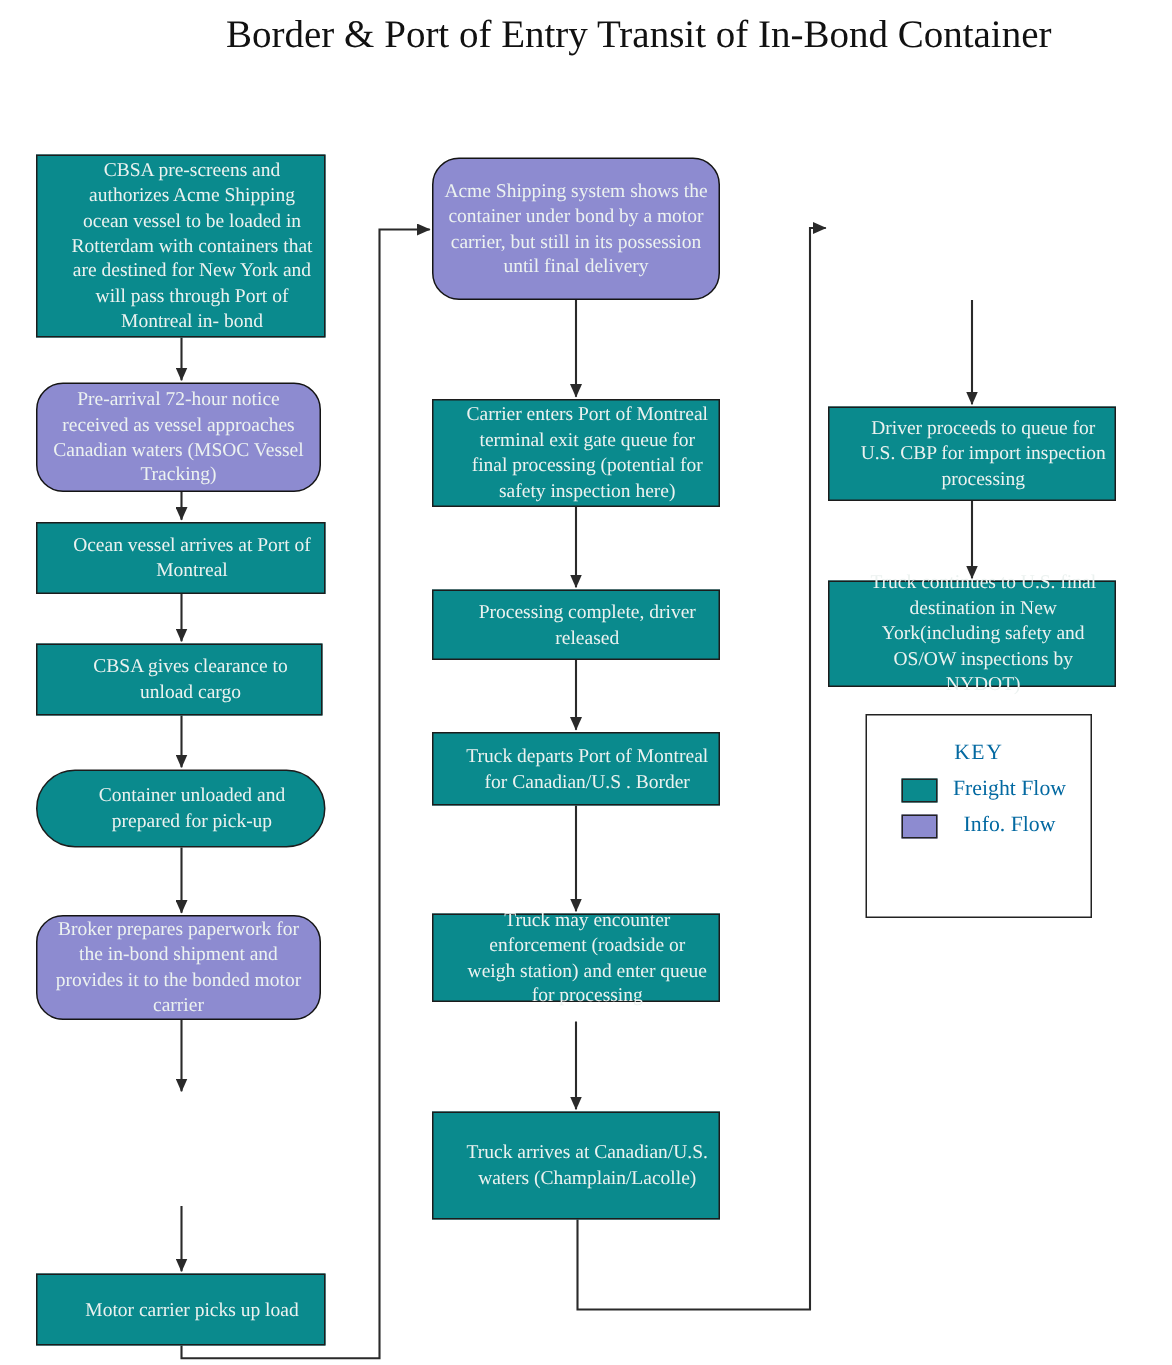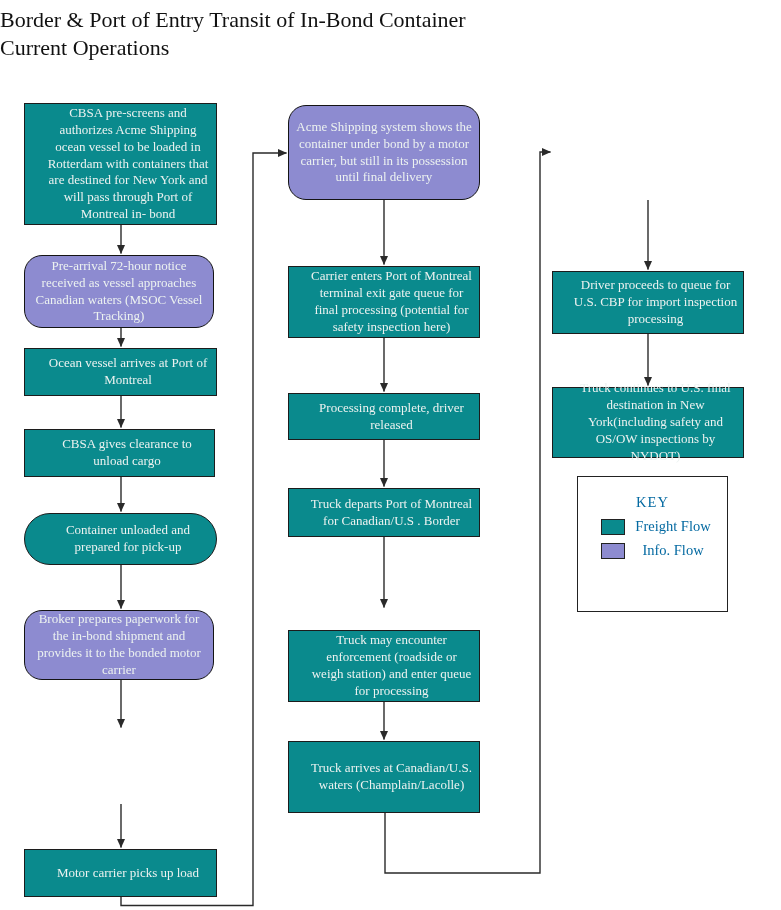--- a/index.html
+++ b/index.html
@@ -1,22 +1,22 @@
 <!DOCTYPE html>
 <html style="--freight-flow: #0a8a8d; --info-flow: #8d8bd0; --box-text: #ecf2f0; --connector: #2a2a2a;"><head>
 <meta charset="utf-8">
 <style>
   html,body{margin:0;padding:0;background:#ffffff;}
   .canvas{
     position:relative;width:781px;height:910px;background:#ffffff;
     font-family:"Liberation Serif", serif;overflow:hidden;
   }
   .title{
-    position:absolute;top:6px;left:0;width:701px;text-align:left;
-    color:#111;font-size:22px;line-height:1.28;
+    position:absolute;top:6px;left:0;width:701px;text-align:right;
+    color:#111;font-size:26px;line-height:1.28;
   }
   .connectors{position:absolute;left:0;top:0;pointer-events:none;}
   .connectors line,.connectors polyline{stroke:var(--connector,#2a2a2a);stroke-width:1.4;fill:none;}
   .connectors marker path{fill:var(--connector,#2a2a2a);}
   .node{
     position:absolute;display:flex;align-items:center;justify-content:center;
     text-align:center;font-size:13px;line-height:1.3;padding:2px 5px;
     box-sizing:border-box;color:var(--box-text,#ecf2f0);
   }
   .freight{background:var(--freight-flow,#0a8a8d);border:1.5px solid #1c1c1c;padding-left:20px;}
@@ -27,21 +27,21 @@
   .n-l3{left:24px;top:348px;width:193px;height:48px;}
   .n-l4{left:24px;top:429px;width:191px;height:48px;}
   .n-l5{left:24px;top:513px;width:193px;height:52px;border-radius:26px;}
   .n-l6{left:24px;top:610px;width:190px;height:70px;}
   .n-l7{left:24px;top:729px;width:190px;height:75px;}
   .n-l8{left:24px;top:849px;width:193px;height:48px;}
   .n-m1{left:288px;top:105px;width:192px;height:95px;}
   .n-m2{left:288px;top:266px;width:192px;height:72px;}
   .n-m3{left:288px;top:393px;width:192px;height:47px;}
   .n-m4{left:288px;top:488px;width:192px;height:49px;}
-  .n-m5{left:288px;top:630px;width:192px;height:72px;}
+  .n-m5{left:288px;top:609px;width:192px;height:59px;}
   .n-m6{left:288px;top:741px;width:192px;height:72px;}
   .n-r1{left:552px;top:105px;width:192px;height:95px;}
   .n-r2{left:552px;top:271px;width:192px;height:63px;}
   .n-r3{left:552px;top:387px;width:192px;height:71px;}
   
   .key{
     position:absolute;left:577px;top:476px;width:151px;height:136px;
     background:#fff;border:1px solid #222;box-sizing:border-box;color:#0369a1;
   }
   .key-title{text-align:center;margin-top:17px;font-size:14.5px;letter-spacing:1px;}
@@ -51,21 +51,20 @@
   .sw-info{background:var(--info-flow,#8d8bd0);}
   .key-label{flex:1;text-align:center;font-size:14.5px;padding-right:6px;}
 </style>
 </head>
 <body>
 
 <div class="canvas">
 
   <div class="title">
     <div>Border &amp; Port of Entry Transit of In-Bond Container</div>
-    <div>Current Operations</div>
   </div>
 
   <svg class="connectors" width="781" height="910" viewBox="0 0 781 910">
     <defs>
       <marker id="ah" markerWidth="9" markerHeight="8" refX="8.5" refY="4" orient="auto" markerUnits="userSpaceOnUse">
         <path d="M0,0 L9,4 L0,8 z"></path>
       </marker>
     </defs>
     <line x1="121" y1="225" x2="121" y2="253.5" marker-end="url(#ah)"></line>
     <line x1="121" y1="328" x2="121" y2="346.5" marker-end="url(#ah)"></line>

